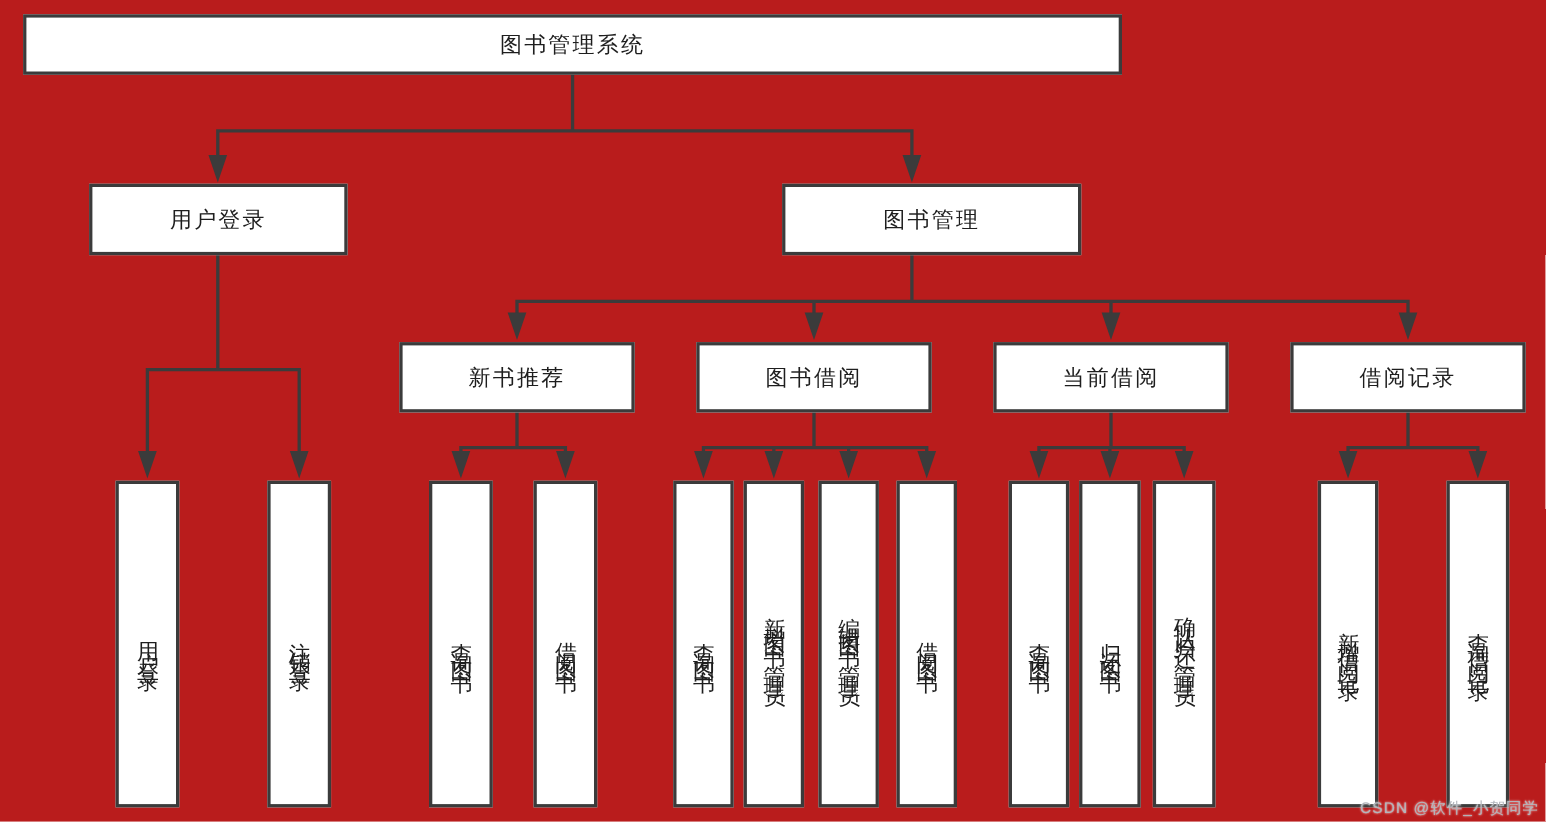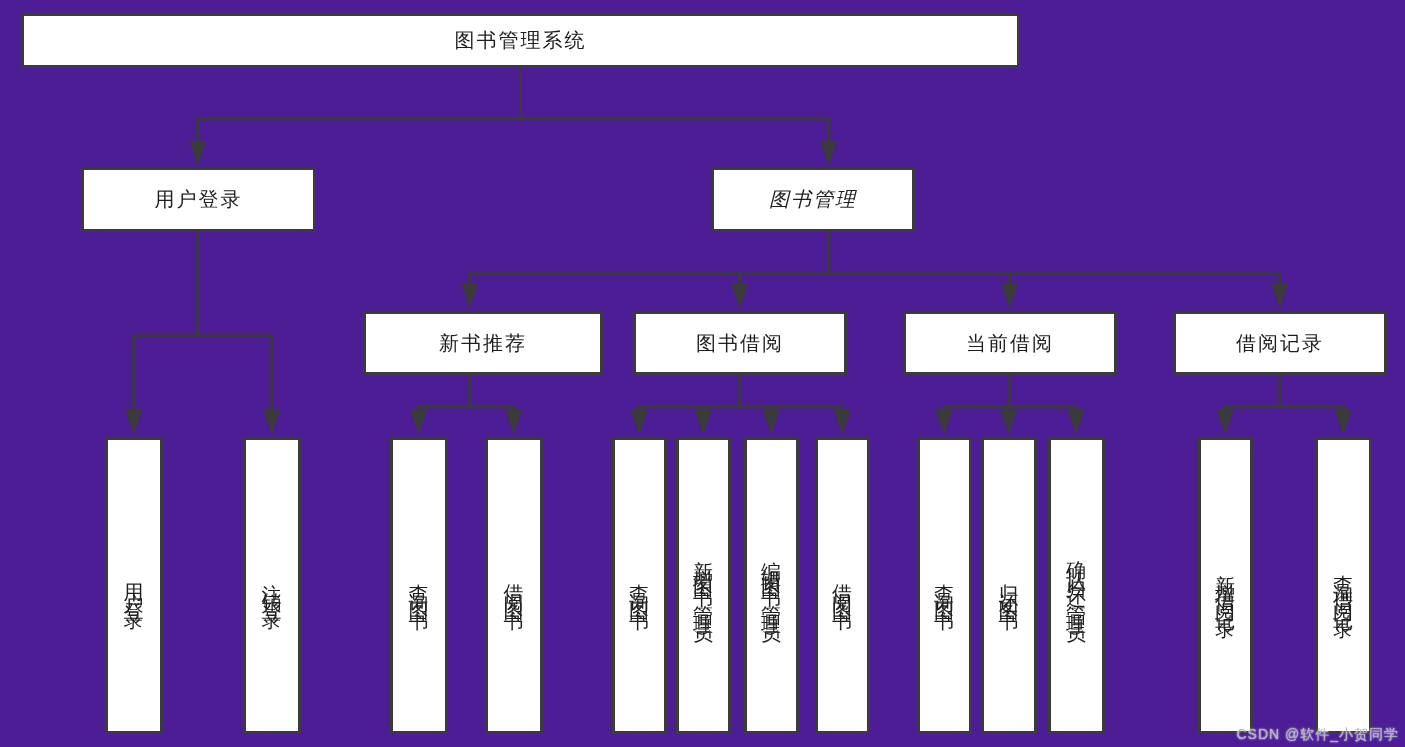--- a/index.html
+++ b/index.html
@@ -5,21 +5,21 @@
   html, body {
     margin: 0;
     padding: 0;
     background: #ffffff;
     font-family: "Liberation Sans", "DejaVu Sans", sans-serif;
   }
   .canvas {
     position: relative;
     width: 1405px;
     height: 747px;
-    background: #4c1d95;
+    background: #b91c1c;
     overflow: hidden;
   }
   svg.connectors {
     position: absolute;
     left: 0; top: 0;
     width: 1405px;
     height: 747px;
     z-index: 1;
   }
   .node {
@@ -106,25 +106,25 @@
     </g>
   </svg>
 
   <div class="node h" style="left:21px; top:13px; width:999px; height:55px;">
     <span>图书管理系统</span>
   </div>
 
   <div class="node h" style="left:81px; top:167px; width:235px; height:65px;">
     <span>用户登录</span>
   </div>
-  <div class="node h" style="left:711px; top:167px; width:204px; height:65px;font-style:italic;">
+  <div class="node h" style="left:711px; top:167px; width:272px; height:65px;">
     <span>图书管理</span>
   </div>
 
-  <div class="node h" style="left:363px; top:311px; width:240px; height:64px;">
+  <div class="node h" style="left:363px; top:311px; width:214px; height:64px;">
     <span>新书推荐</span>
   </div>
   <div class="node h" style="left:633px; top:311px; width:214px; height:64px;text-align:center;">
     <span>图书借阅</span>
   </div>
   <div class="node h" style="left:903px; top:311px; width:214px; height:64px;">
     <span>当前借阅</span>
   </div>
   <div class="node h" style="left:1173px; top:311px; width:214px; height:64px;">
     <span>借阅记录</span>

